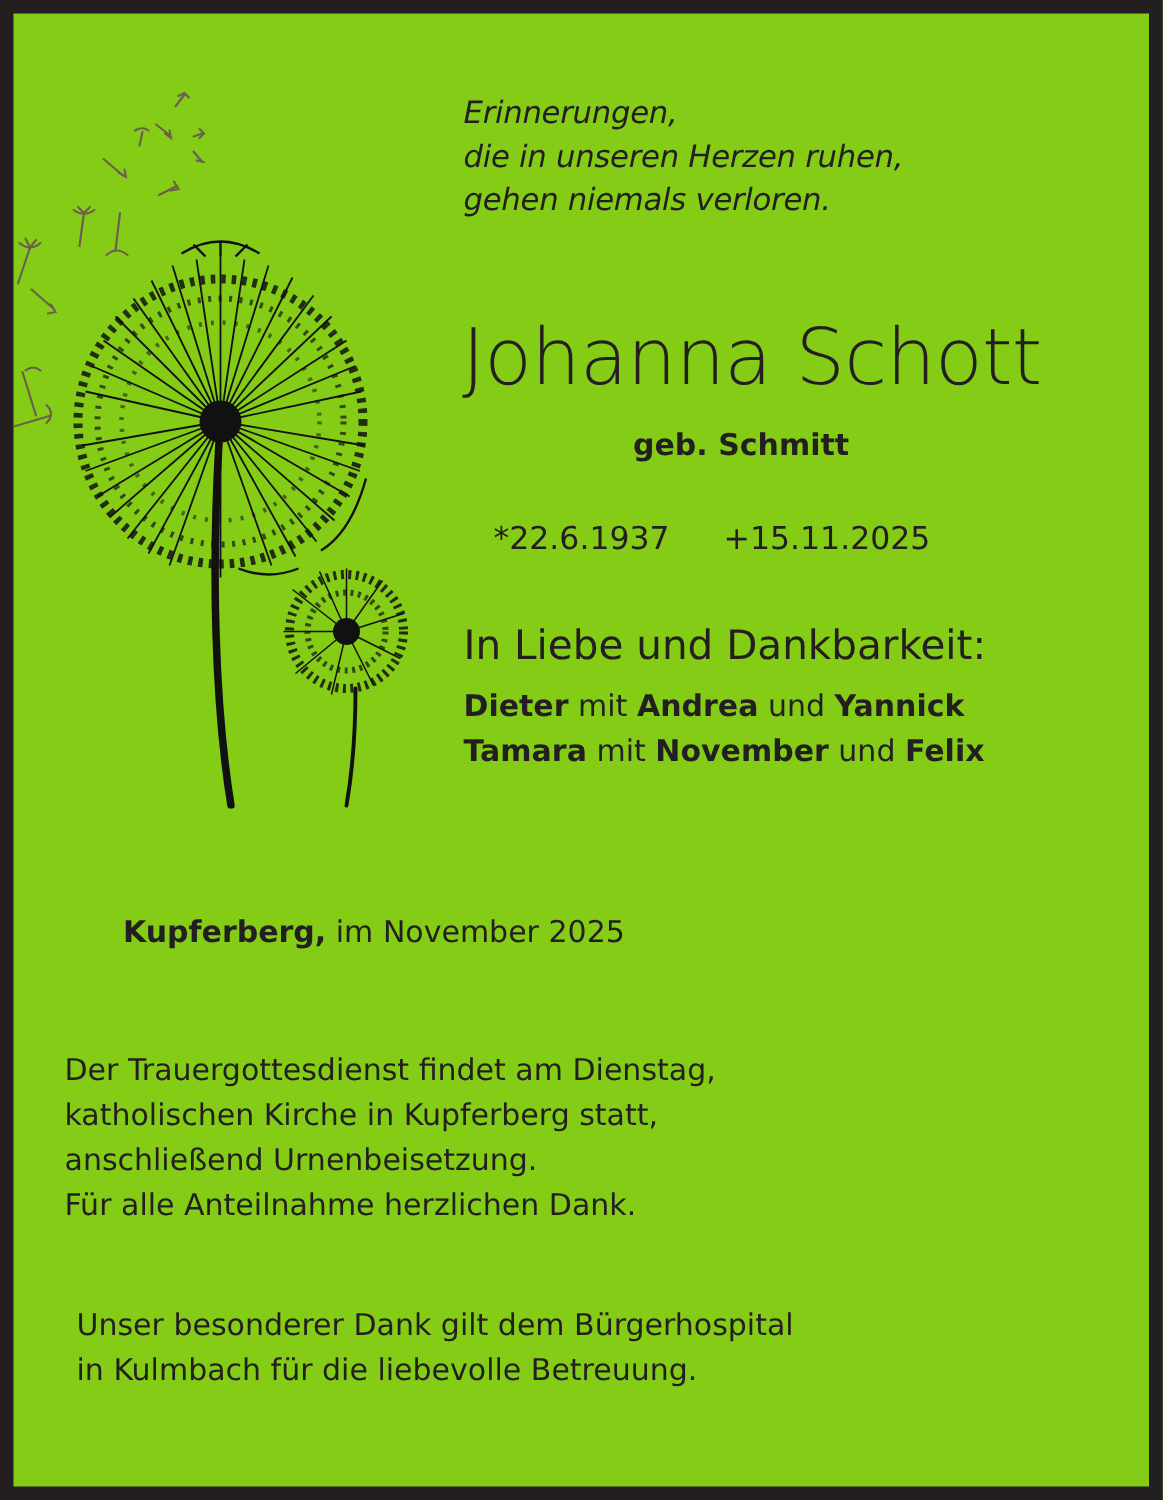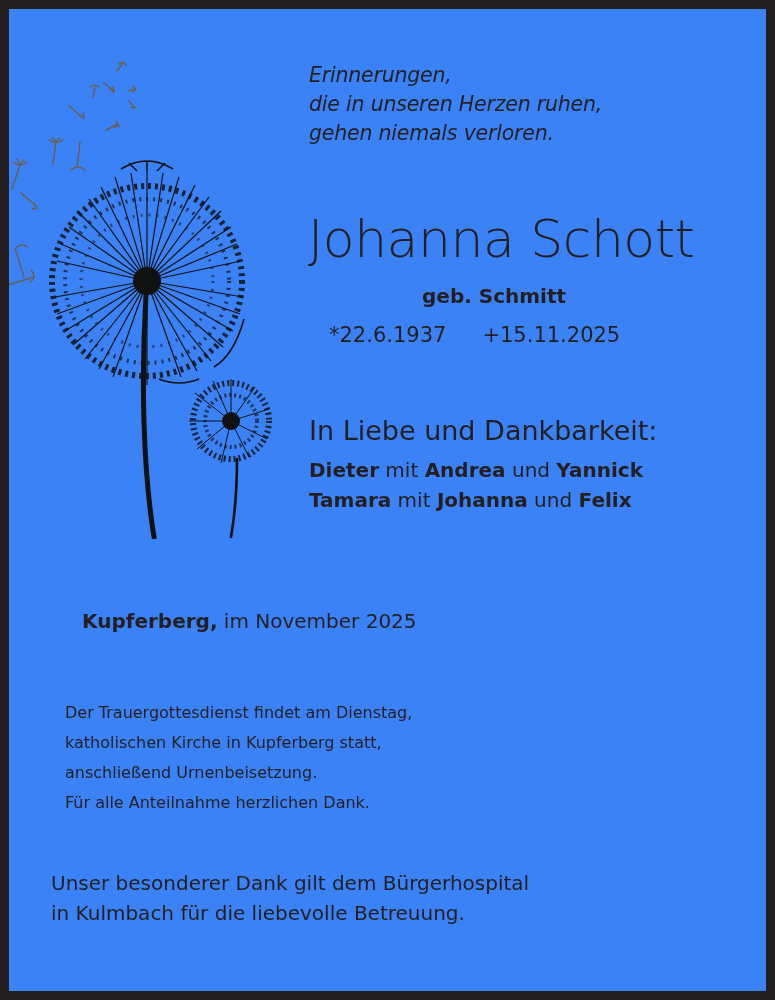--- a/index.html
+++ b/index.html
@@ -1,32 +1,32 @@
 <!DOCTYPE html>
 <html><head>
   <meta charset="utf-8">
   <style>
     html, body { margin:0; padding:0; background:#231f20; }
     body { width:775px; height:1000px; position:relative; overflow:hidden; font-family:"DejaVu Sans", "Liberation Sans", sans-serif; color:#231f20; }
-    .page { position:absolute; left:9px; top:9px; width:757px; height:982px; background:#3b82f6; }
+    .page { position:absolute; left:9px; top:9px; width:757px; height:982px; background:#84cc16; }
     .abs { position:absolute; white-space:nowrap; }
     .motto { left:300px; top:52px; font-size:20.5px; line-height:29px; font-style:italic; font-weight:300; letter-spacing:-0.2px; }
     .motto div { white-space:nowrap; }
     .name { left:299px; top:198px; font-size:52px; font-weight:300; letter-spacing:-0.5px; line-height:64px; font-family:"DejaVu Sans", sans-serif; }
     .maiden { left:413px; top:273px; font-size:20px; font-weight:bold; line-height:28px; }
     .dates { left:320px; top:311px; font-size:21px; line-height:30px; }
     .dates span { display:inline-block; }
-    .dates .death { margin-left:36px; }
+    .dates .death { margin-left:36px;margin-top:24px; }
     .thanks-label { left:300px; top:407px; font-size:27px; line-height:30px; }
     .family { left:300px; top:446px; font-size:20px; line-height:30px; }
     .family div { white-space:nowrap; }
     .family b { font-weight:bold; }
     .place { left:52px; top:597px; font-size:20px; line-height:30px;margin-left:21px; }
     .place b { font-weight:bold; }
-    .service { left:56px; top:689px; font-size:16px; line-height:30px; }
+    .service { left:34px; top:689px; font-size:20px; line-height:30px; }
     .service div, .special div { white-space:nowrap; }
     .special { left:42px; top:859px; font-size:20px; line-height:30px; }
     .illus { position:absolute; left:0; top:40px; width:270px; height:490px; }
   </style>
 </head>
 <body>
 
 <div class="page">
 
   <svg class="illus" viewBox="0 0 270 490" xmlns="http://www.w3.org/2000/svg">
@@ -136,21 +136,21 @@
   <div class="abs maiden">geb. Schmitt</div>
 
   <div class="abs dates">
     <span>*22.6.1937</span><span class="death">+15.11.2025</span>
   </div>
 
   <div class="abs thanks-label">In Liebe und Dankbarkeit:</div>
 
   <div class="abs family">
     <div><b>Dieter</b><span> mit </span><b>Andrea</b><span> und </span><b>Yannick</b></div>
-    <div><b>Tamara</b><span> mit </span><b>Johanna</b><span> und </span><b>Felix</b></div>
+    <div><b>Tamara</b><span> mit </span><b>November</b><span> und </span><b>Felix</b></div>
   </div>
 
   <div class="abs place"><b>Kupferberg,</b><span> im November 2025</span></div>
 
   <div class="abs service">
     <div>Der Trauergottesdienst findet am Dienstag,</div>
     <div>katholischen Kirche in Kupferberg statt,</div>
     <div>anschließend Urnenbeisetzung.</div>
     <div>Für alle Anteilnahme herzlichen Dank.</div>
   </div>

